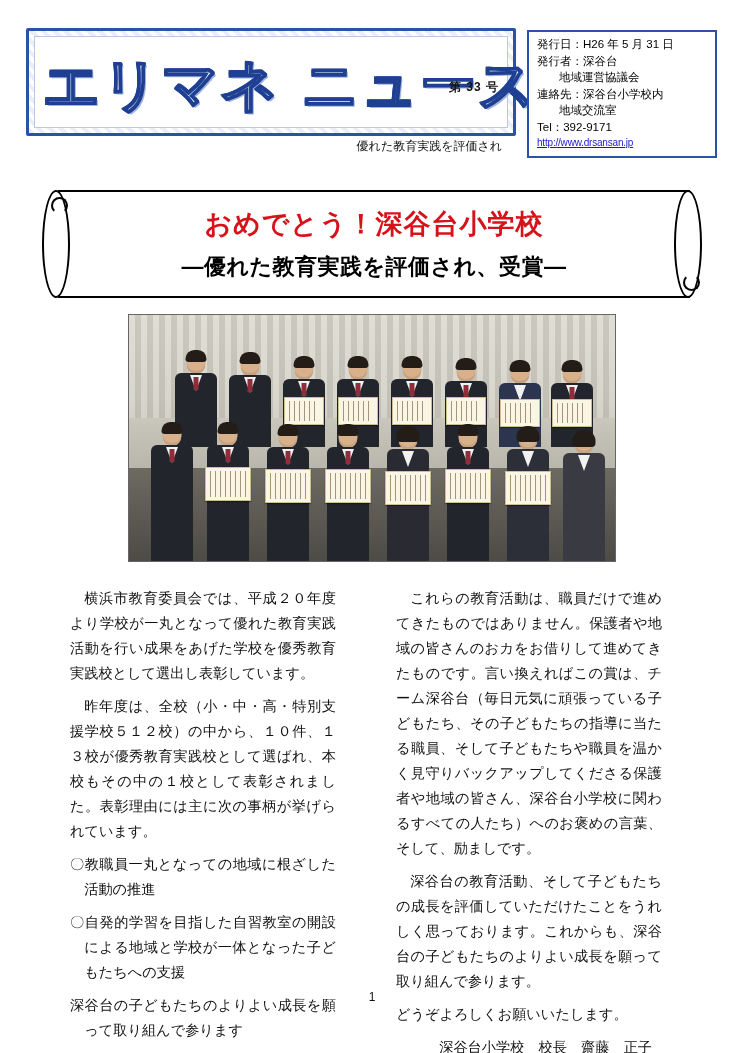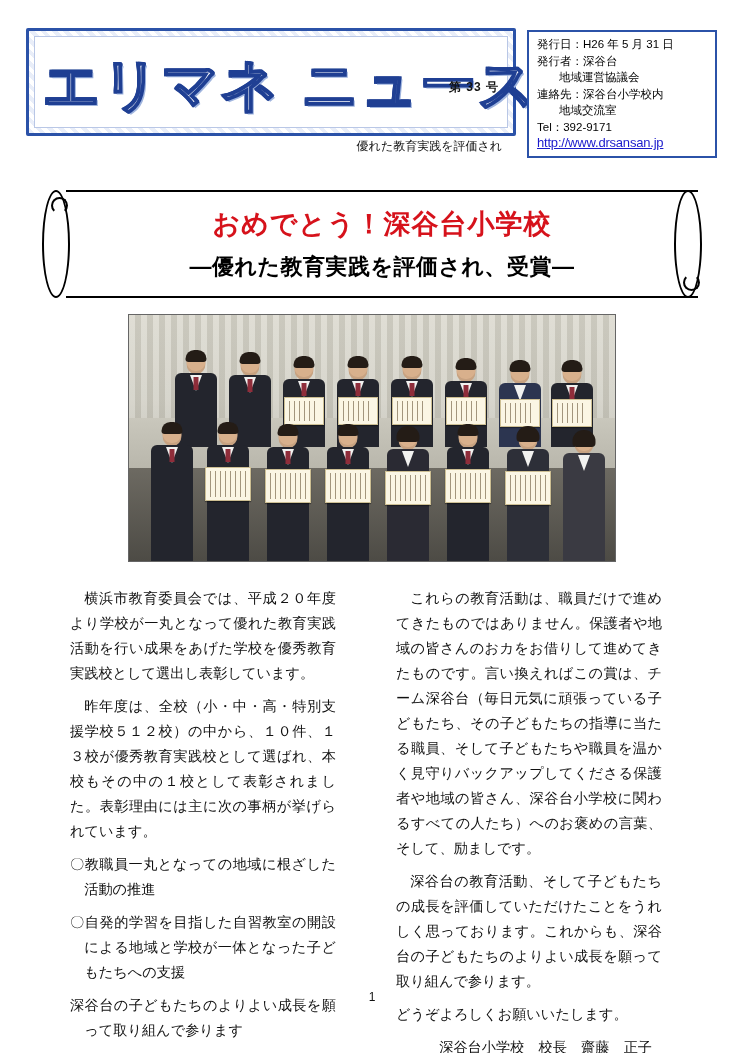--- a/index.html
+++ b/index.html
@@ -90,35 +90,35 @@
     padding: 4px 6px 2px 8px;
   }
   .infobox div {
     font-size: 11.5px;
     line-height: 16.5px;
     color: #000;
     white-space: nowrap;
   }
   .infobox .indent { padding-left: 22px; }
   .infobox .url {
-    font-size: 13px;
+    font-size: 10px;
     color: #1a1acc;
     text-decoration: underline;
     letter-spacing: -0.2px;
   }
 
   
   .banner {
     position: absolute;
     left: 42px; top: 190px;
     width: 660px; height: 108px;
   }
   .banner-body {
     position: absolute;
-    left: 24px; top: 0;
+    left: 16px; top: 0;
     width: 632px; height: 108px;
     border-top: 2px solid #000;
     border-bottom: 2px solid #000;
     background: #fff;
   }
   .curl {
     position: absolute;
     top: 0;
     width: 28px; height: 108px;
     border: 2px solid #000;

